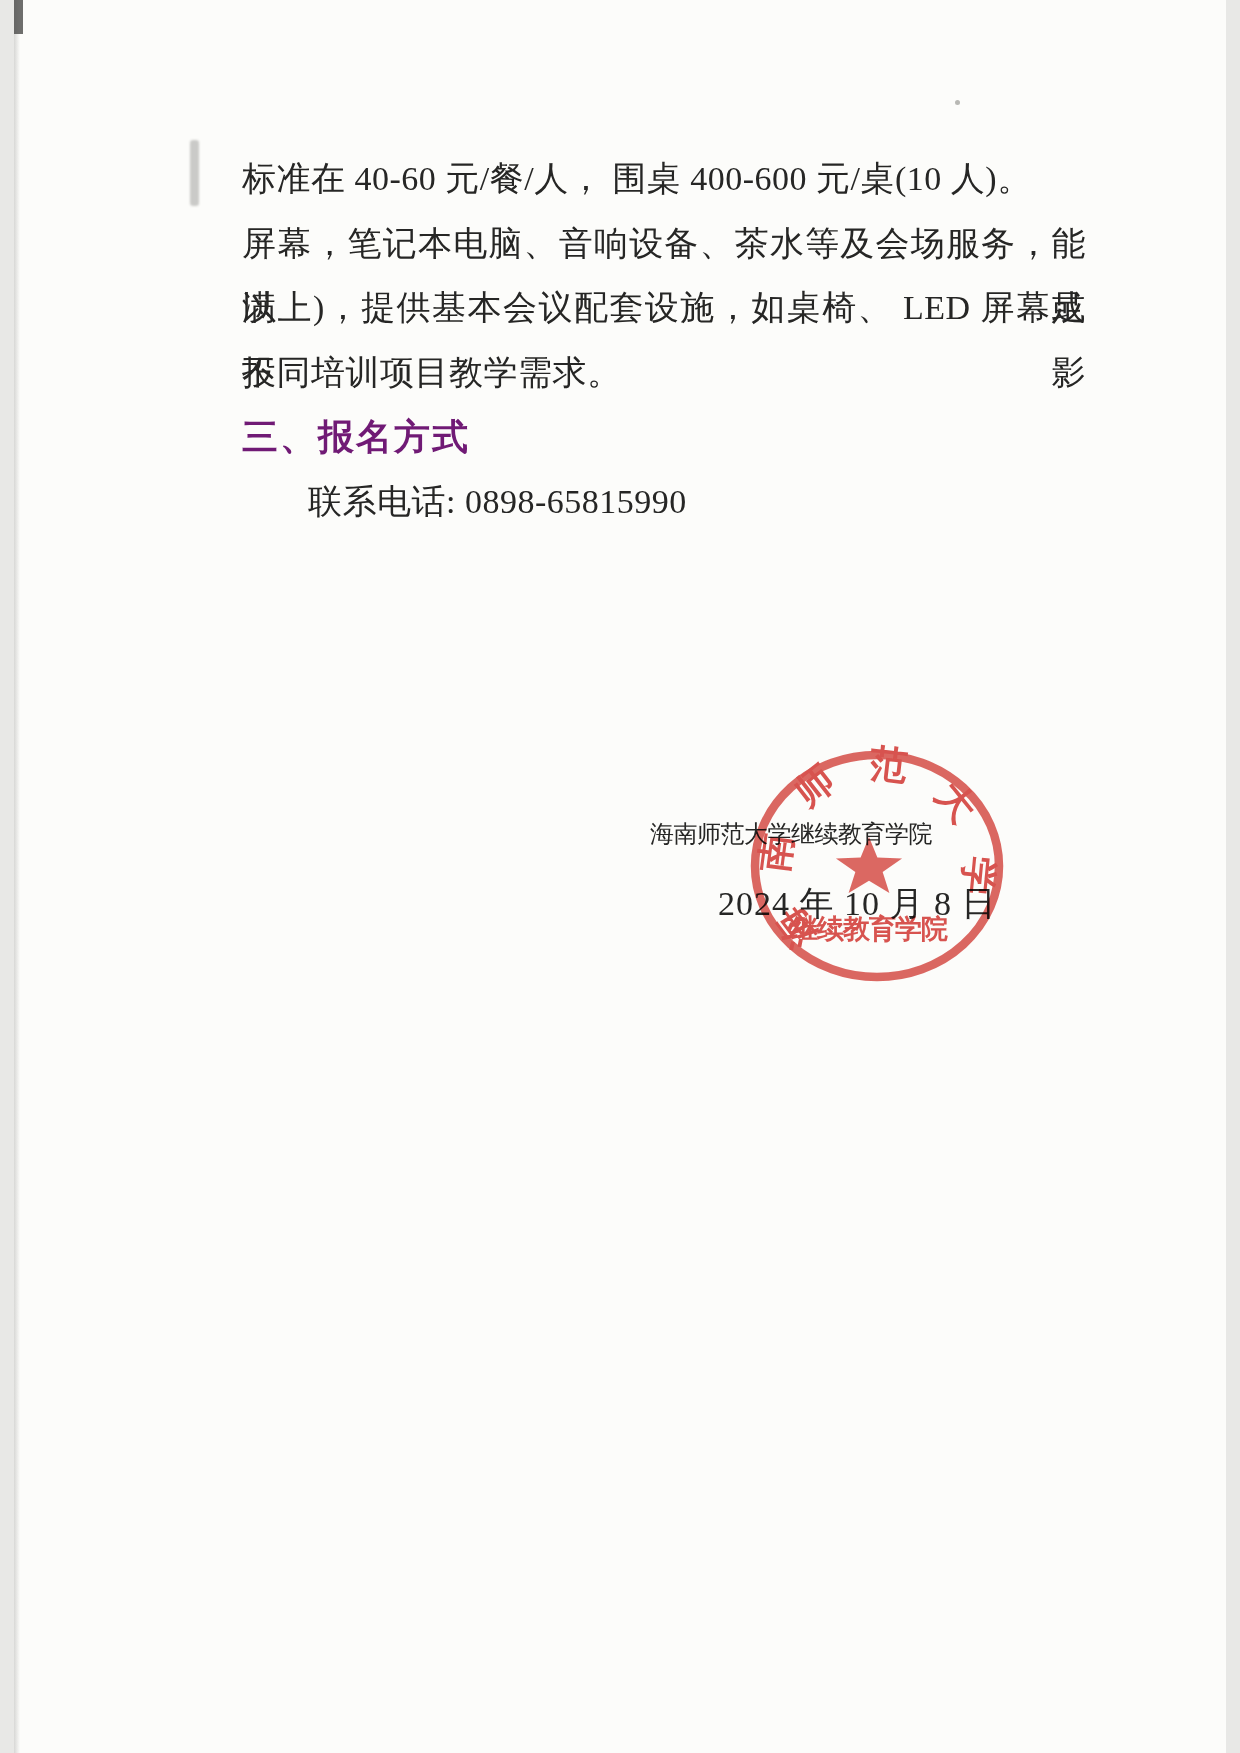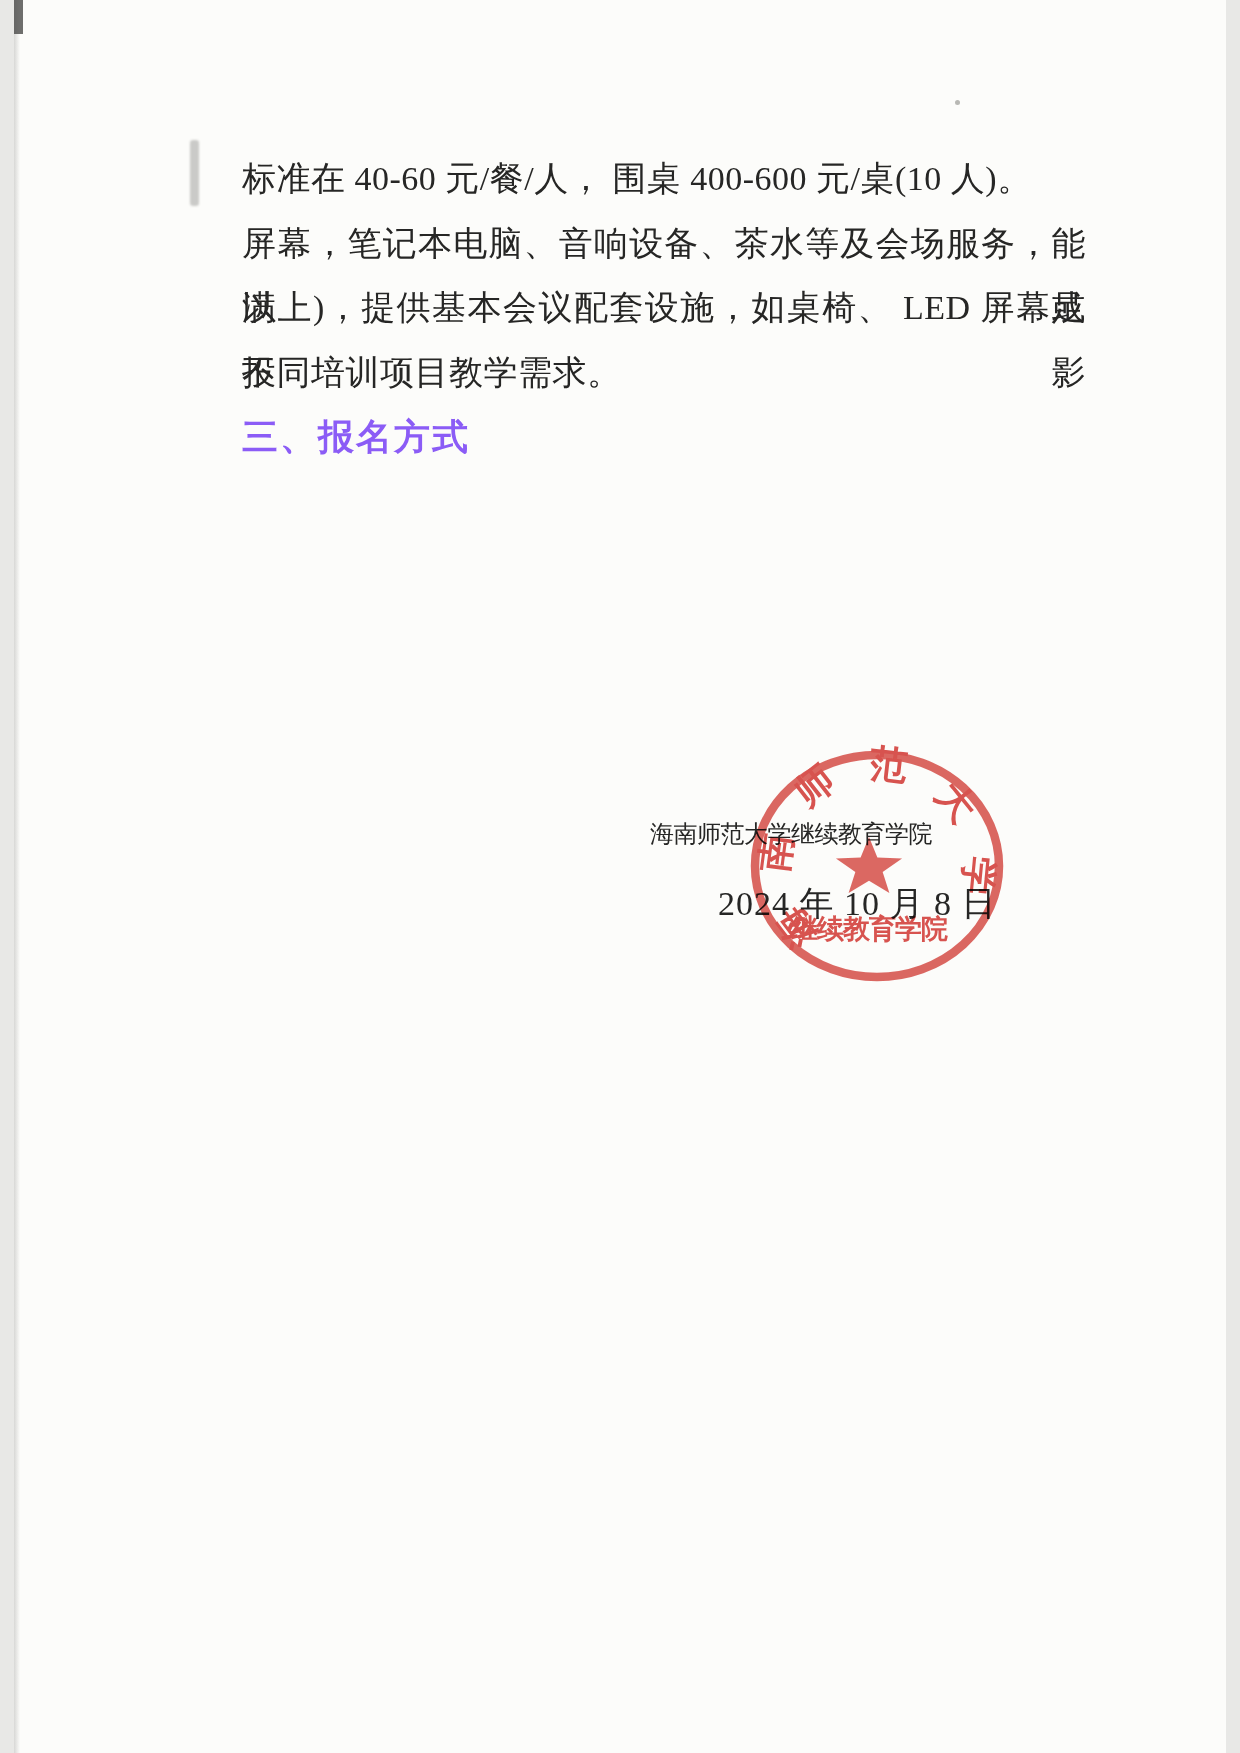--- a/index.html
+++ b/index.html
@@ -29,21 +29,21 @@
     position:absolute; left:941px; top:100px; width:5px; height:5px;
     background:#8a8a86; border-radius:50%; opacity:.6;
   }
   .content {
     position:absolute; left:228px; top:147px; width:844px;
     font-size:34px; letter-spacing:0.5px;
   }
   .tline { height:64.5px; line-height:64.5px; white-space:normal; }
   .j { text-align:justify; text-align-last:justify; }
   .ind { text-indent:66px; }
-  .heading { font-weight:bold; font-size:36px; color:#8b5cf6; letter-spacing:2px; }
+  .heading { font-weight:bold; font-size:36px; color:#701a75; letter-spacing:2px; }
   .sig-org {
     position:absolute; left:636px; top:812px;
     font-size:24px; letter-spacing:-0.5px; line-height:44px;
   }
   .sig-date {
     position:absolute; left:704px; top:882px;
     font-size:34px; letter-spacing:1px; line-height:44px;
   }
   .seal {
     position:absolute; left:725px; top:740px;
@@ -63,20 +63,21 @@
   <div class="corner-mark"></div>
   <div class="smudge"></div>
   <div class="speck"></div>
 
   <div class="content">
     <div class="tline">标准在 40-60 元/餐/人， 围桌 400-600 元/桌(10 人)。</div>
     <div class="tline j">屏幕，笔记本电脑、音响设备、茶水等及会场服务，能满足</div>
     <div class="tline j">以上)，提供基本会议配套设施，如桌椅、 LED 屏幕或投影</div>
     <div class="tline">不同培训项目教学需求。</div>
     <div class="tline heading">三、报名方式</div>
+    <div class="tline ind">联系电话: 0898-65815990</div>
   </div>
 
   <div class="sig-org">海南师范大学继续教育学院</div>
   <div class="sig-date">2024 年 10 月 8 日</div>
 
   <svg class="seal" width="280" height="255" viewBox="0 0 280 255">
 
     <ellipse cx="138" cy="126" rx="122" ry="111" fill="none" stroke="#d9534e" stroke-width="8.5" opacity="0.95"></ellipse>
 
     <polygon transform="translate(130,128) scale(1.12,1) translate(-130,-128)" points="130,97 137.5,117.6 159.5,118.4 142.2,132 148.2,153.1 130,140.8 111.8,153.1 117.8,132 100.5,118.4 122.5,117.6" fill="#da544f" opacity="0.95"></polygon>

